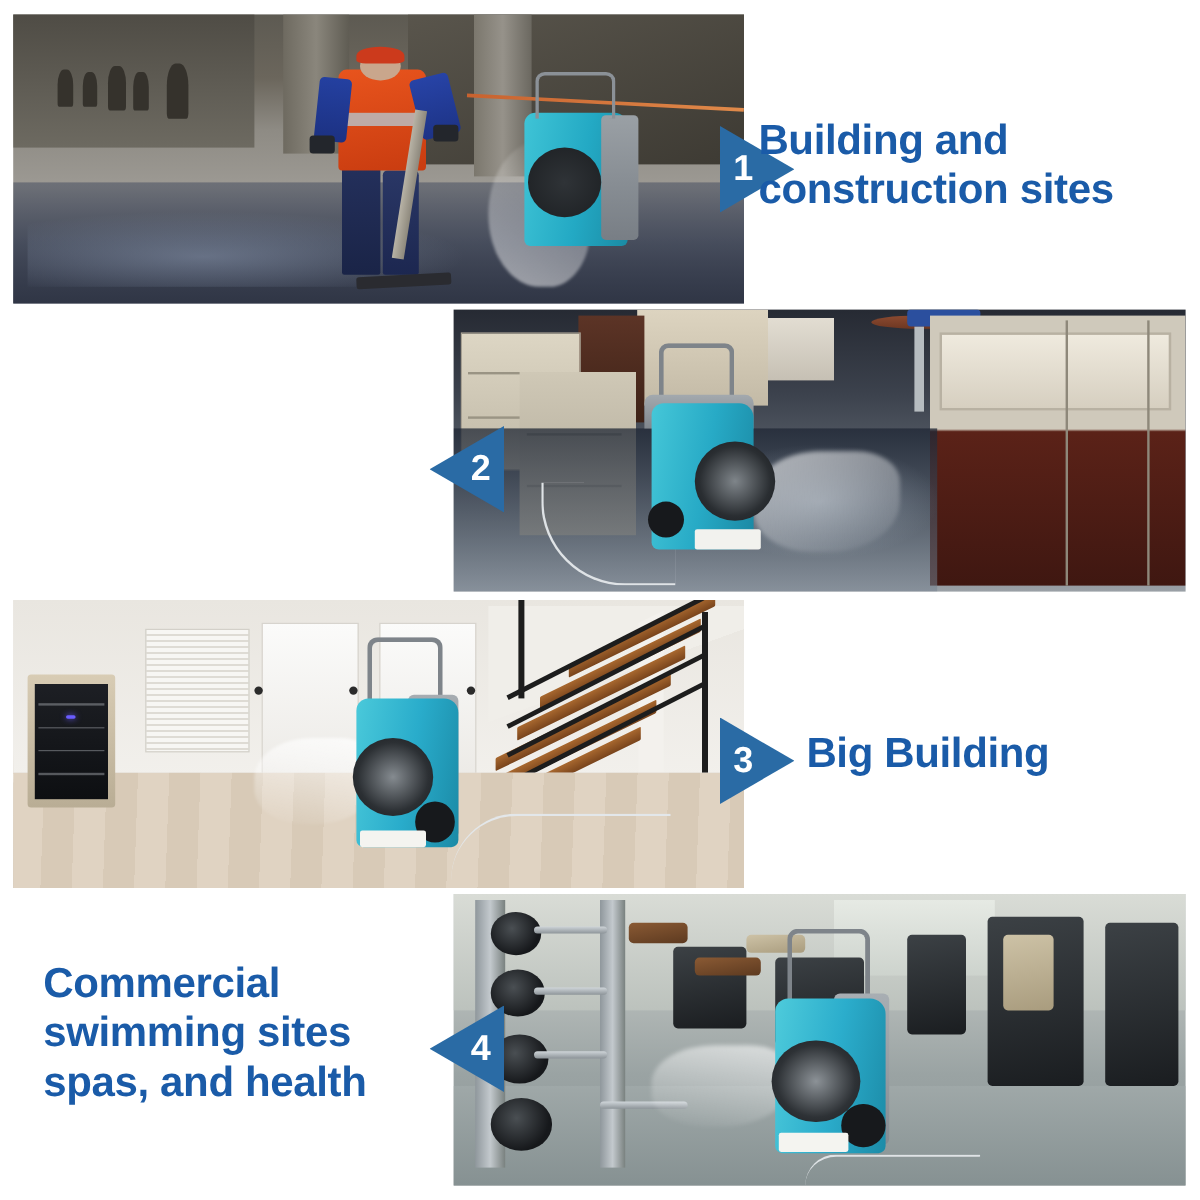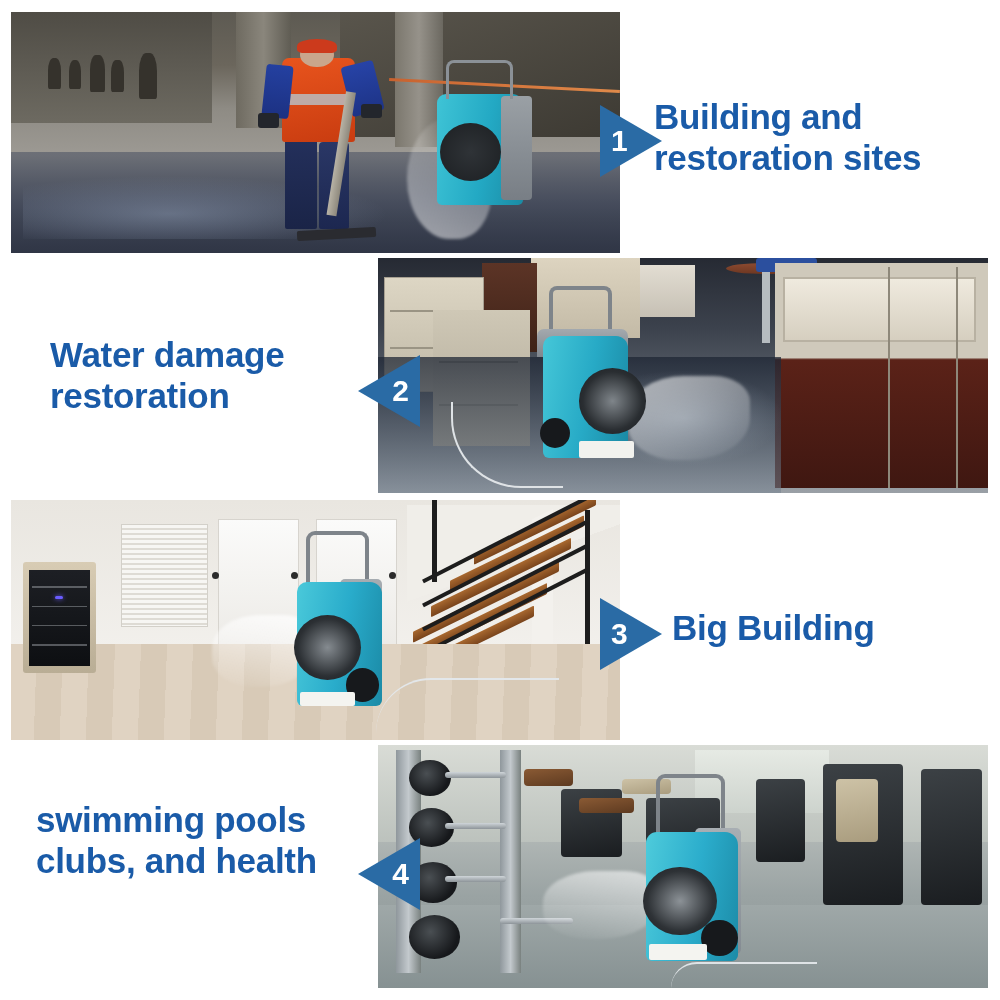--- a/index.html
+++ b/index.html
@@ -250,23 +250,23 @@
       <div class="dh-grey"></div>
     <div class="dh-handle"></div>
       <div class="dh-fan"></div>
   </div>
 
   <div class="marker pt-right" id="marker1" style="left:600px;top:105px;">
     <div class="tri"></div>
     <div class="num">1</div>
   </div>
 
-  <div class="caption right" id="caption1" style="left:654px;top:97px;width:320px;">
+  <div class="caption right" id="caption1" style="left:632px;top:97px;width:320px;">
     <div>Building and</div>
-    <div>restoration sites</div>
+    <div>construction sites</div>
   </div>
 
   <div class="photo" id="photo2">
     <div class="wall"></div>
     <div class="boxstack"></div>
     <div class="table"></div>
       <div class="tableleg"></div>
       <div class="cloth"></div>
     <div class="door-dark"></div>
     <div class="cab1"></div>
@@ -289,24 +289,20 @@
     <div class="dh-fan"></div>
     <div class="dh-wheel"></div>
     <div class="dh-badge"></div>
   </div>
 
   <div class="marker pt-left" id="marker2" style="left:358px;top:355px;">
     <div class="tri"></div>
     <div class="num">2</div>
   </div>
 
-  <div class="caption left" id="caption2" style="left:50px;top:335px;width:300px;">
-    <div>Water damage</div>
-    <div>restoration</div>
-  </div>
 
   <div class="photo" id="photo3">
     <div class="wall"></div>
     <div class="door louver" style="left:18%;width:14%;"></div>
     <div class="door" style="left:34%;width:13%;"></div>
     <div class="knob" style="left:46%;top:30%;"></div>
     <div class="door" style="left:50%;width:13%;"></div>
     <div class="knob" style="left:62%;top:30%;"></div>
     <div class="knob" style="left:33%;top:30%;"></div>
     <div class="stairs"></div>
@@ -383,17 +379,18 @@
     <div class="dh-wheel"></div>
     <div class="dh-badge"></div>
   </div>
 
   <div class="marker pt-left" id="marker4" style="left:358px;top:838px;">
     <div class="tri"></div>
     <div class="num">4</div>
   </div>
 
   <div class="caption left" id="caption4" style="left:36px;top:800px;width:320px;">
-    <div>swimming pools</div>
-    <div>clubs, and health</div>
+    <div>Commercial</div>
+    <div>swimming sites</div>
+    <div>spas, and health</div>
   </div>
 
 </div>
 
 </body></html>

